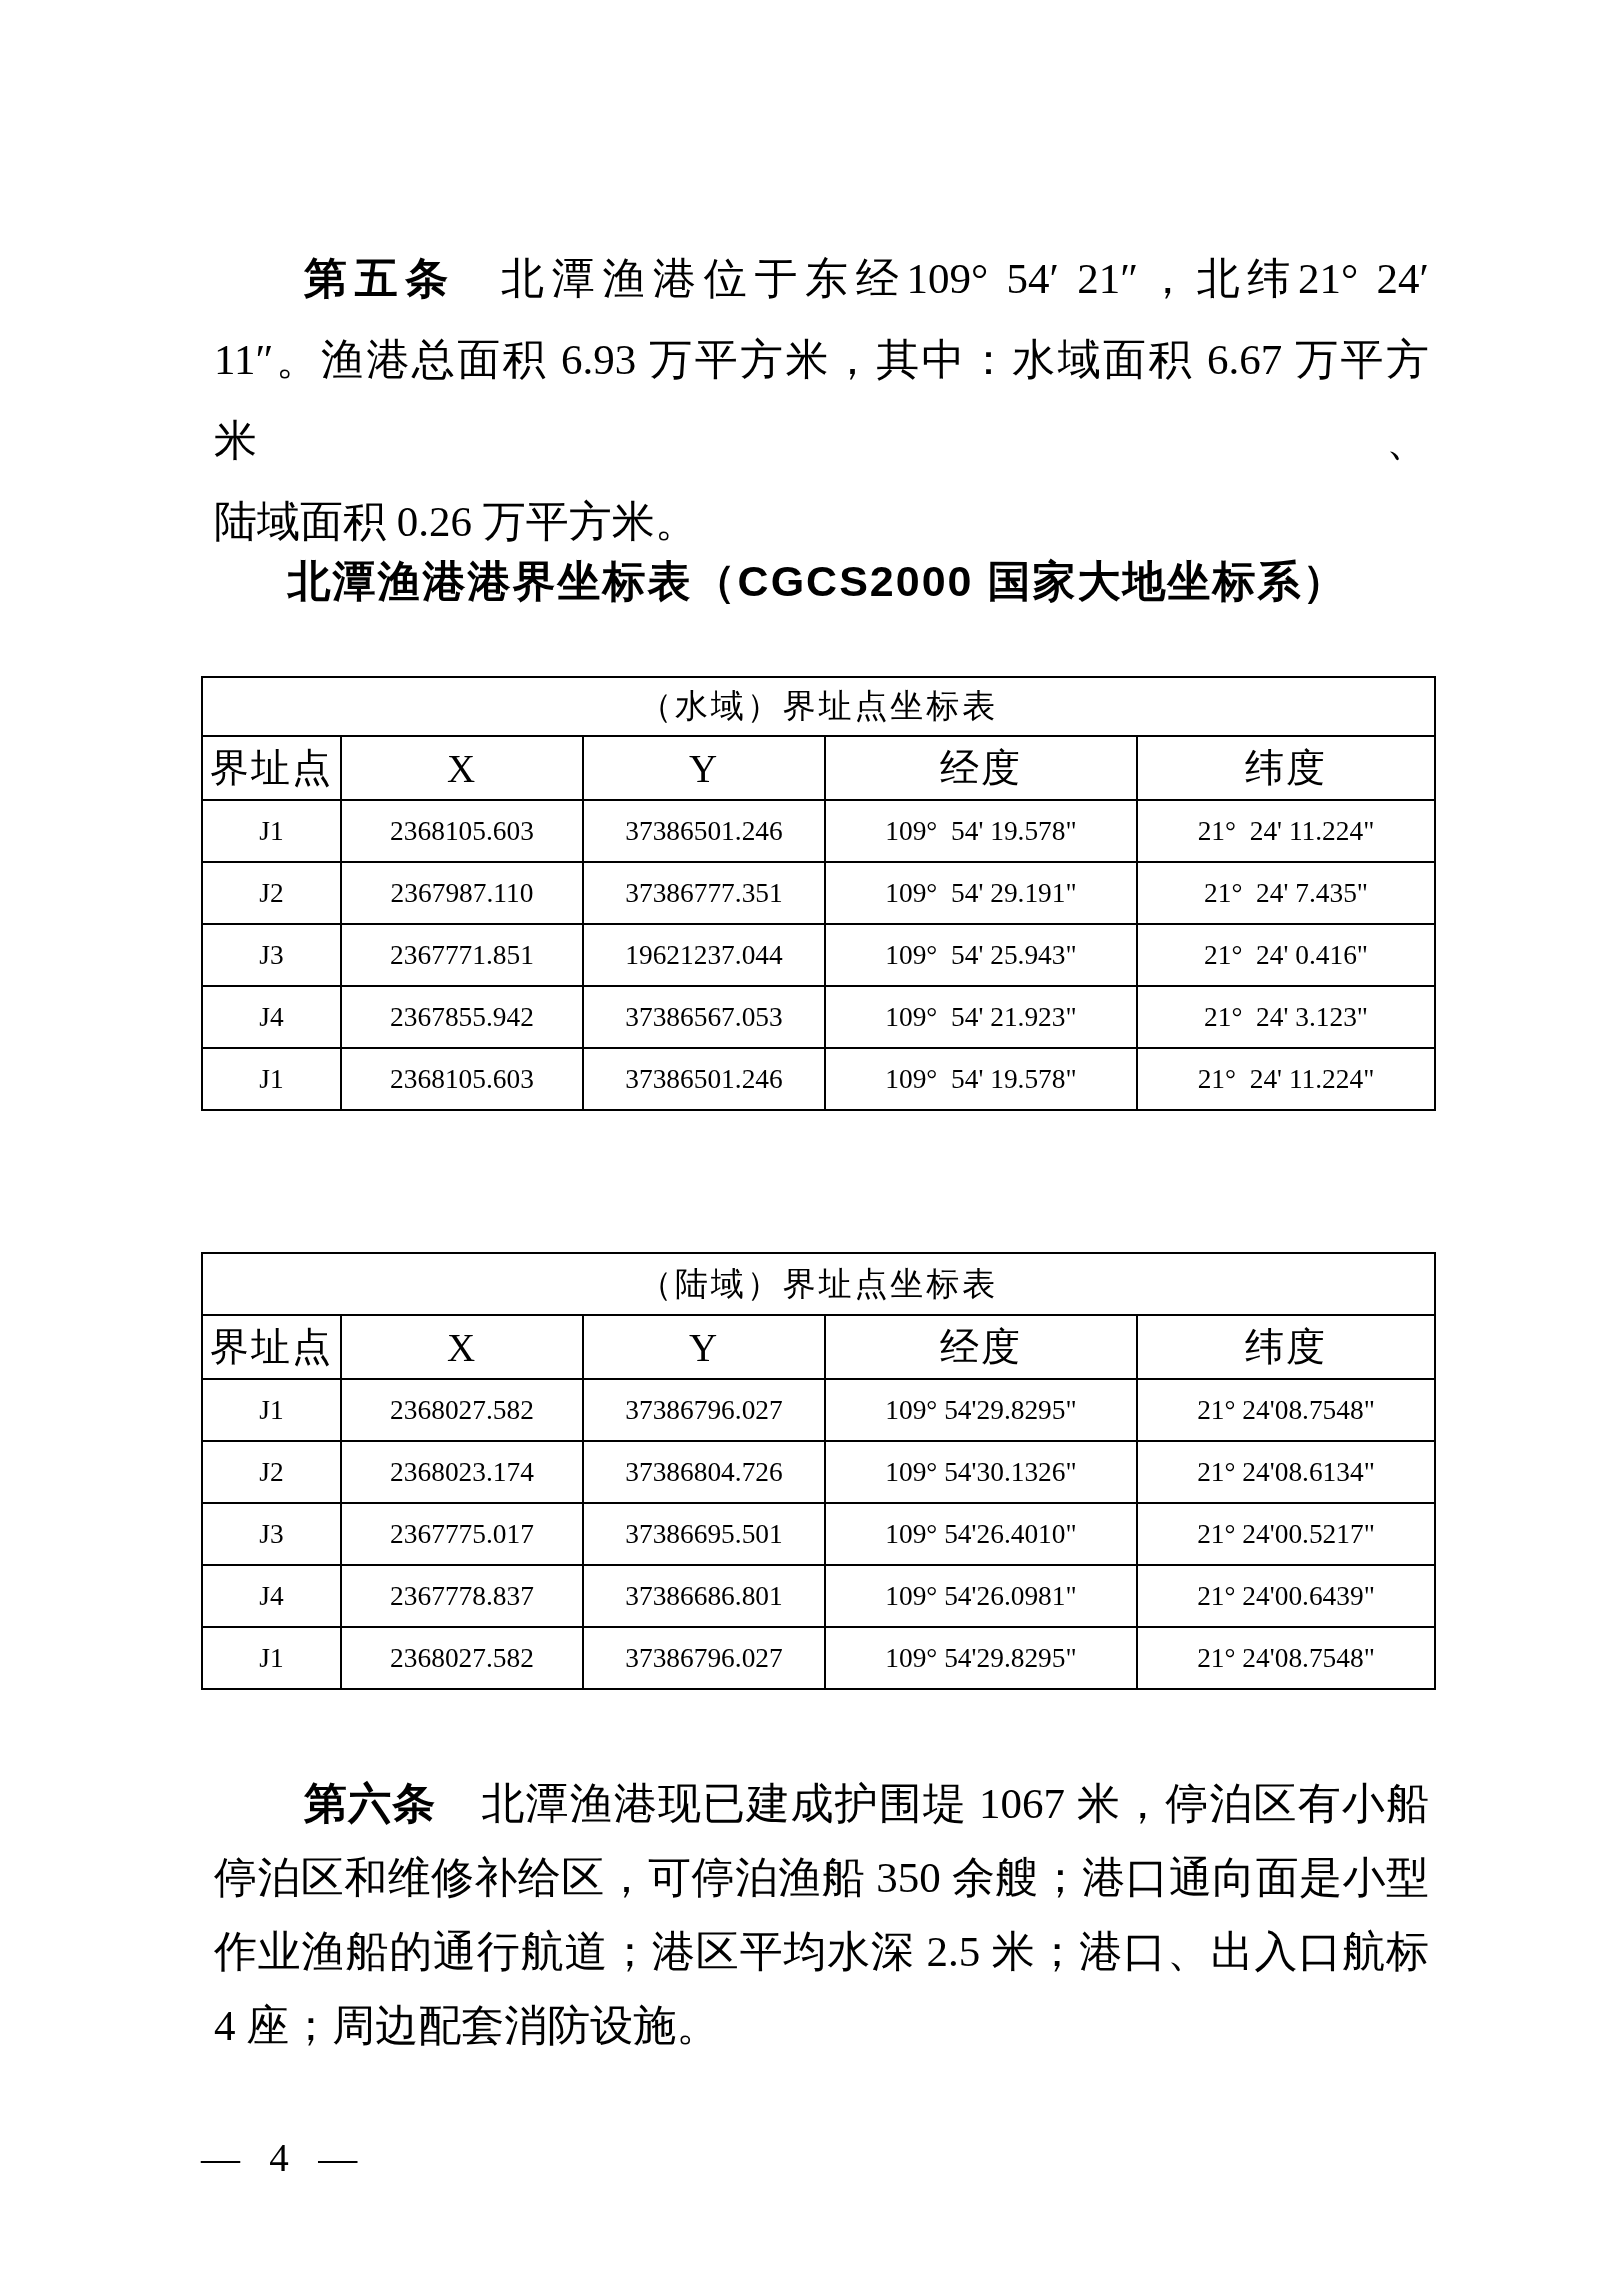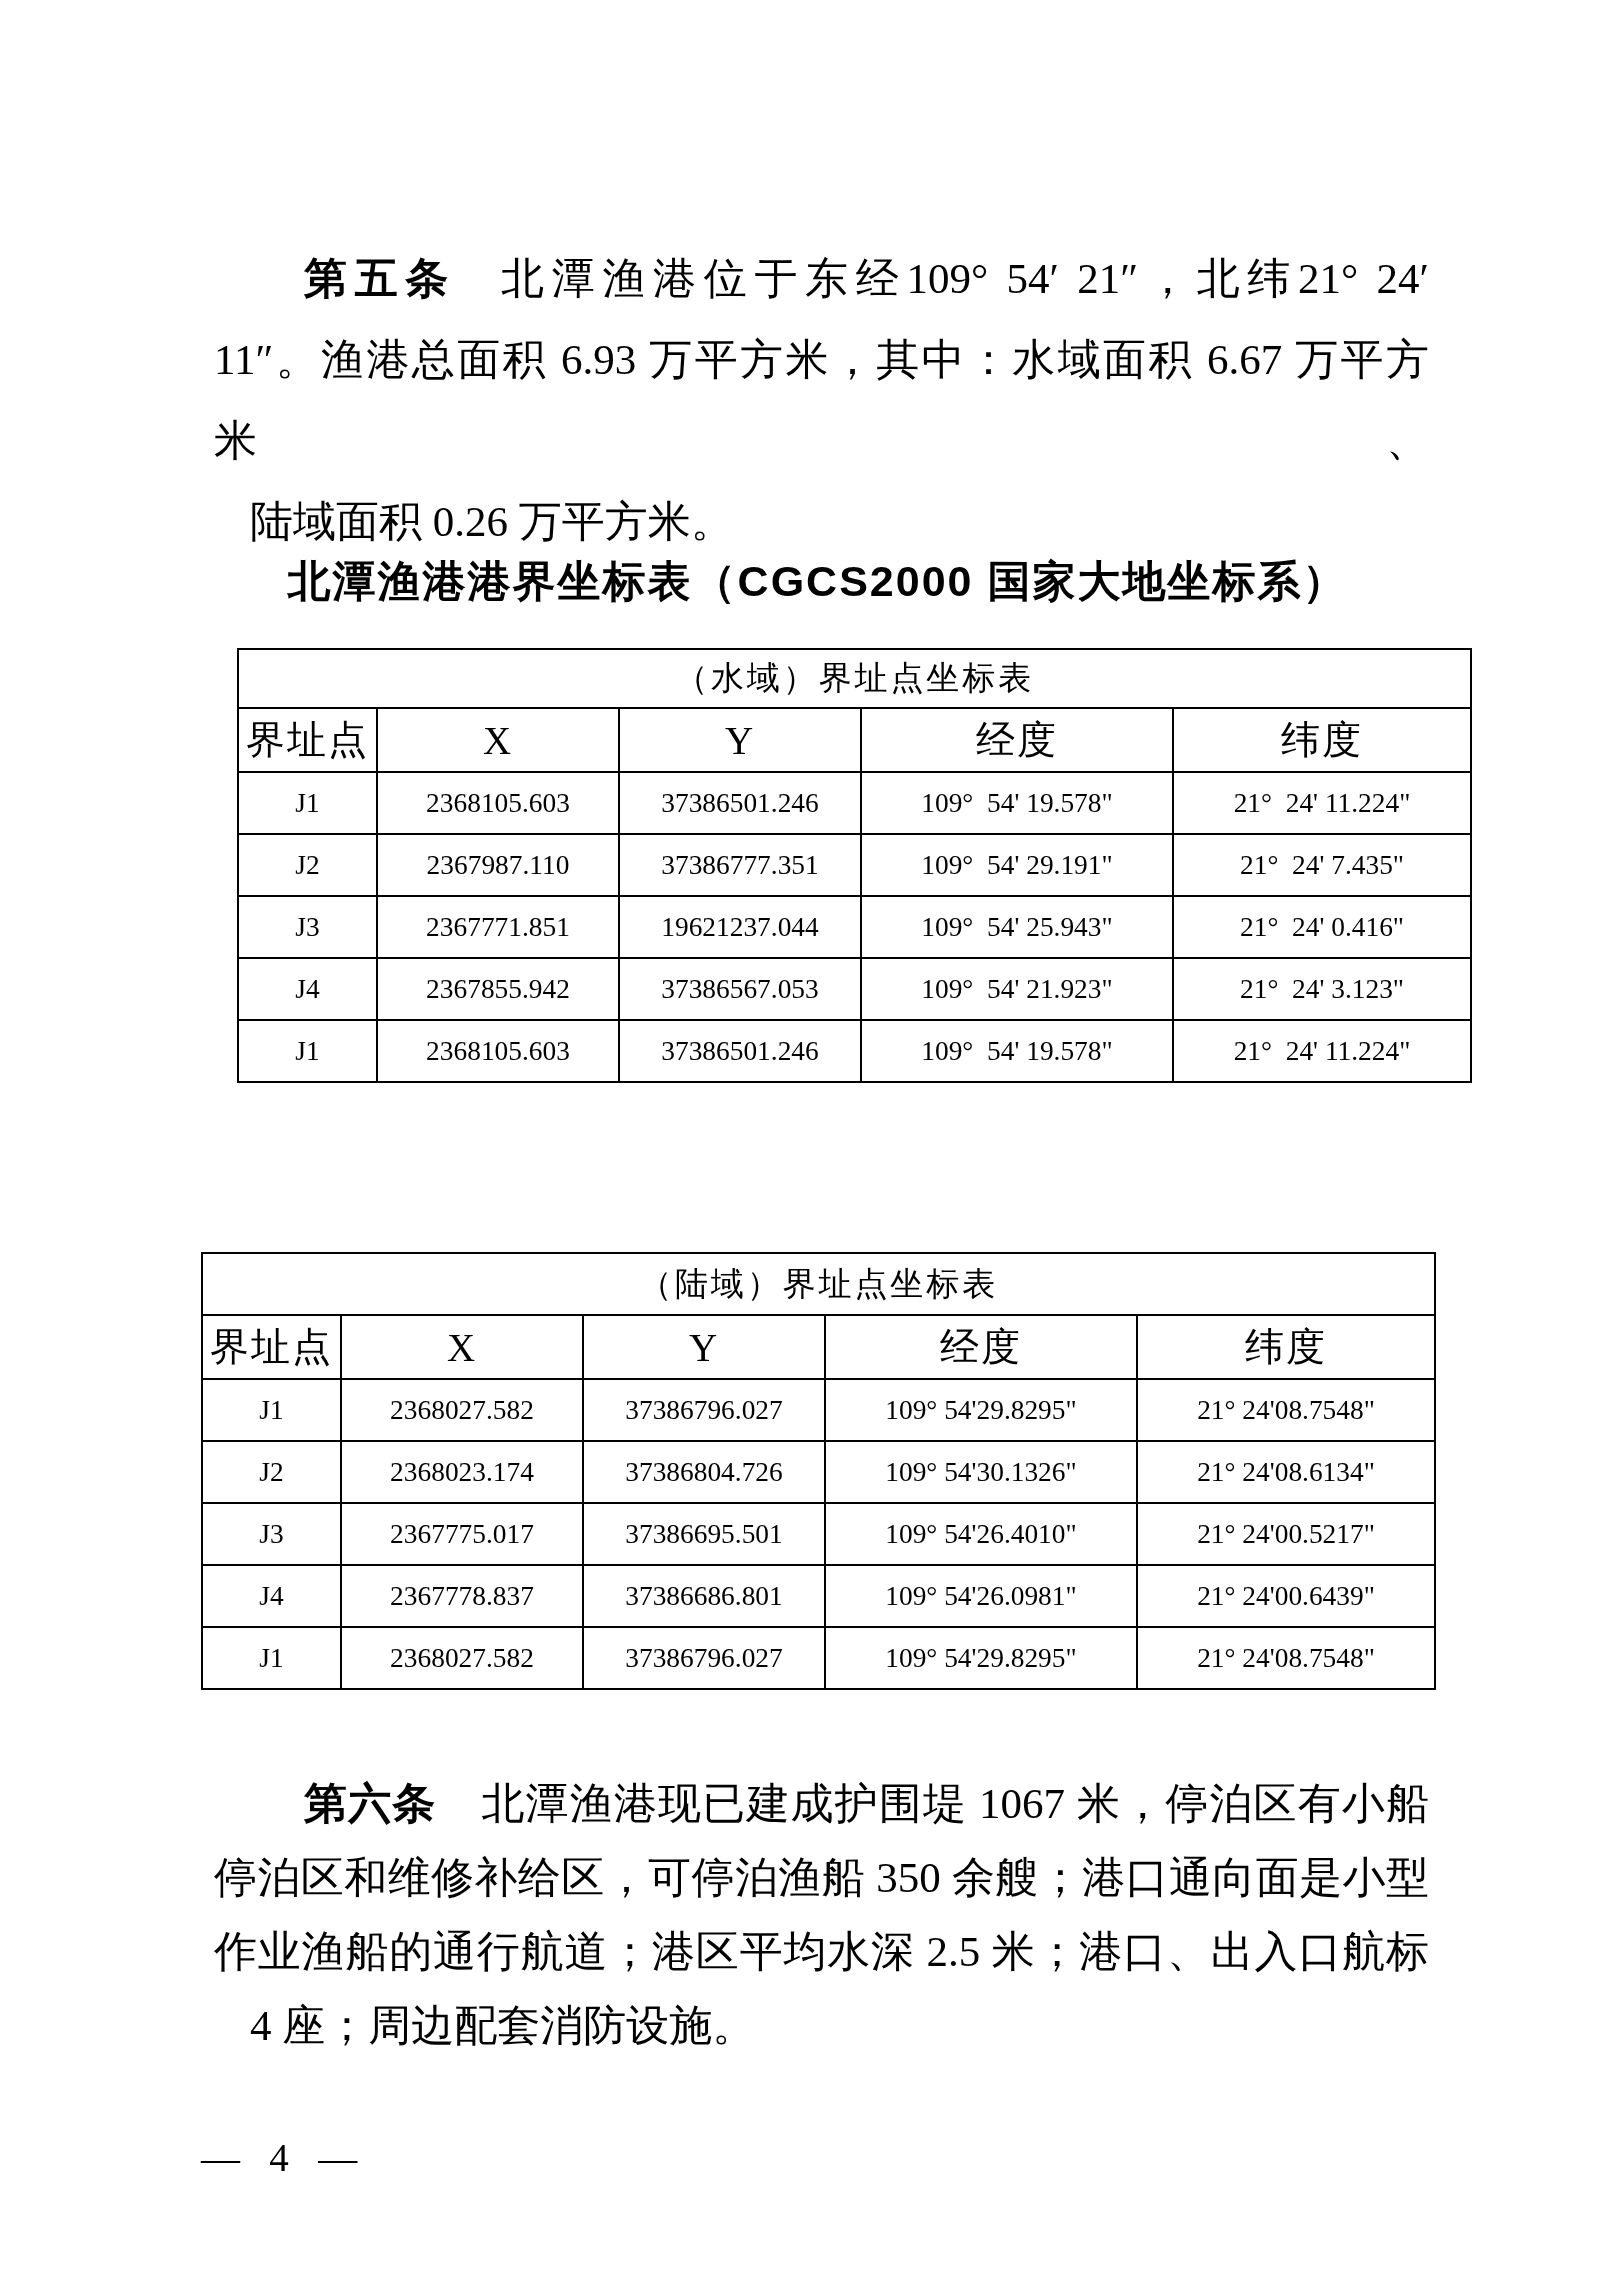--- a/index.html
+++ b/index.html
@@ -19,21 +19,21 @@
   
   .para {
     position: absolute;
     left: 214px; width: 1215px;
     font-size: 43px;
   }
   .para .line {
     text-align: justify;
     text-align-last: justify;
   }
-  .para .line.last { text-align-last: left; margin-left: 36px; }
+  .para .line.last { text-align-last: left; }
   .para .line.first { padding-left: 90px; }
   #article5 { top: 238px; }
   #article5 .line { line-height: 81px; }
   #article6 { top: 1766px; }
   #article6 .line { line-height: 74px; }
   .term {
     font-family: Liberation Sans, sans-serif;
     font-weight: bold;
     margin-right: 45px;
   }
@@ -51,21 +51,21 @@
   }
 
   
   table.coords {
     position: absolute;
     left: 201px; width: 1233px;
     border-collapse: collapse;
     table-layout: fixed;
     border: 2.9px solid #000;
   }
-  #water-table { top: 648px; margin-left: 36px; }
+  #water-table { top: 676px; }
   #land-table  { top: 1252px; padding-left: 15px; }
   .coords th, .coords td {
     border: 2px solid #000;
     text-align: center;
     vertical-align: middle;
     font-weight: normal;
     overflow: hidden;
   }
   .coords .cap-row th { font-size: 33px; height: 59px; letter-spacing: 2.9px; }
   #land-table .cap-row th { height: 62px; }

